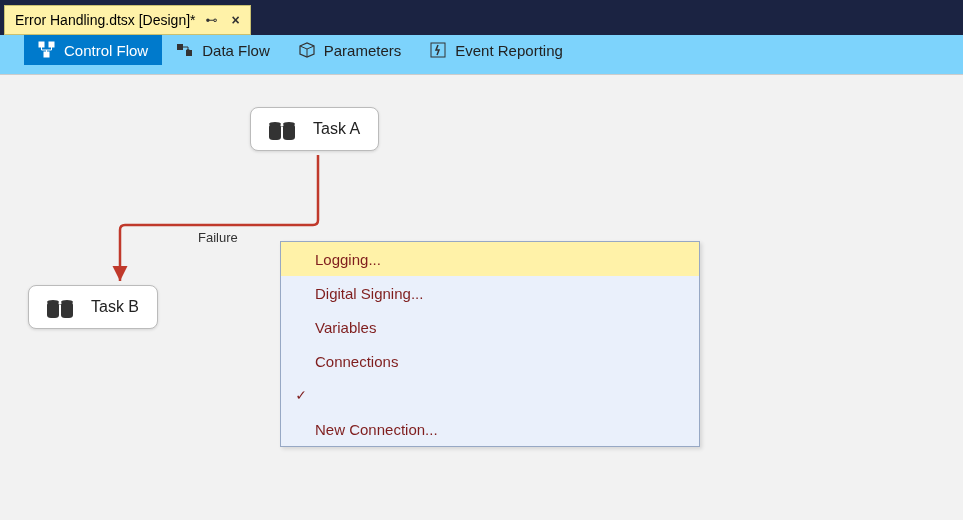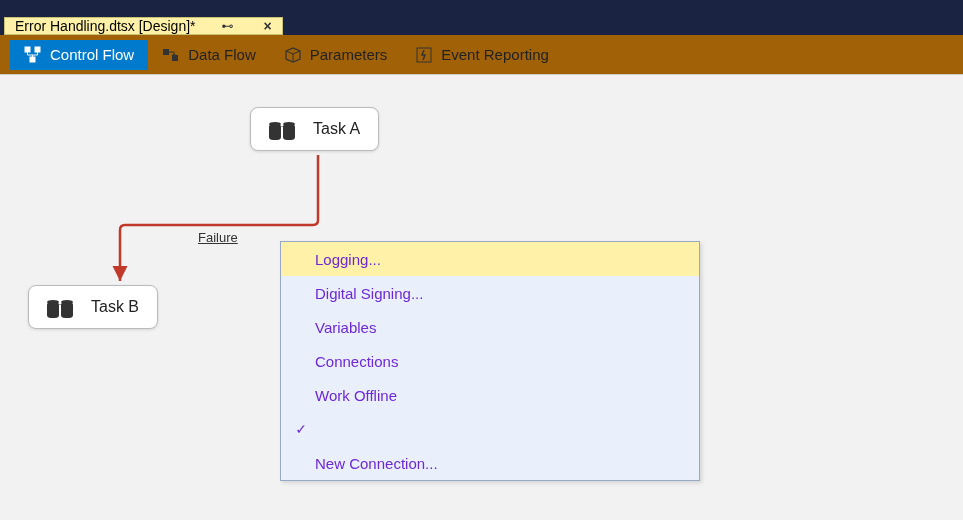--- a/index.html
+++ b/index.html
@@ -14,48 +14,48 @@
   }
   .window-top {
     height: 35px;
     background: #1b2342;
     display: flex;
     align-items: flex-end;
   }
   .doc-tab {
     background: #fff2a8;
     border: 1px solid #c9c071;
-    height: 18px;
+    height: 30px;
     display: flex;
     align-items: center;
     padding: 0 6px 0 10px;
     margin-left: 4px;
-    gap: 22px;
+    gap: 6px;
     color: #000;
     font-size: 14px;
   }
   .doc-tab .pin {
     font-size: 12px;
     color: #333;
     cursor: pointer;
     padding: 0 4px;
   }
   .doc-tab .close {
     font-size: 14px;
     color: #333;
     cursor: pointer;
     padding: 0 4px;
     font-weight: bold;
   }
   .toolbar {
-    background: #a16207;
+    background: #7dd3fc;
     height: 40px;
     display: flex;
-    align-items: center;
-    padding: 0 10px;
+    align-items: flex-start;
+    padding: 0 24px;
     gap: 0;
     border-bottom: 1px solid #ccc;
   }
   .toolbar-item {
     display: flex;
     align-items: center;
     gap: 8px;
     padding: 6px 14px;
     cursor: pointer;
     color: #222;
@@ -122,36 +122,35 @@
   }
   svg.connector {
     position: absolute;
     overflow: visible;
     pointer-events: none;
   }
   .failure-label {
     position: absolute;
     font-size: 13px;
     color: #333;
-    text-decoration: underline;
   }
   .context-menu {
     position: absolute;
     background: #eaf0fb;
     border: 1px solid #97a8c4;
     min-width: 420px;
     box-shadow: 2px 2px 4px rgba(0,0,0,0.12);
   }
   .context-menu .menu-item {
     display: flex;
     align-items: center;
     height: 34px;
     padding: 0 12px 0 6px;
     font-size: 15px;
-    color: #6d28d9;
+    color: #7f1d1d;
     cursor: pointer;
   }
   .context-menu .menu-item .check-slot {
     width: 28px;
     text-align: center;
     font-size: 14px;
   }
   .context-menu .menu-item.highlight {
     background: #fff2a8;
   }
@@ -252,24 +251,20 @@
     </div>
     <div class="menu-item">
       <span class="check-slot"></span>
       <span>Variables</span>
     </div>
     <div class="menu-item">
       <span class="check-slot"></span>
       <span>Connections</span>
     </div>
     <div class="menu-item">
-      <span class="check-slot"></span>
-      <span>Work Offline</span>
-    </div>
-    <div class="menu-item">
       <span class="check-slot">✓</span>
     </div>
     <div class="menu-item">
       <span class="check-slot"></span>
       <span>New Connection...</span>
     </div>
   </div>
 
 </div>
 

